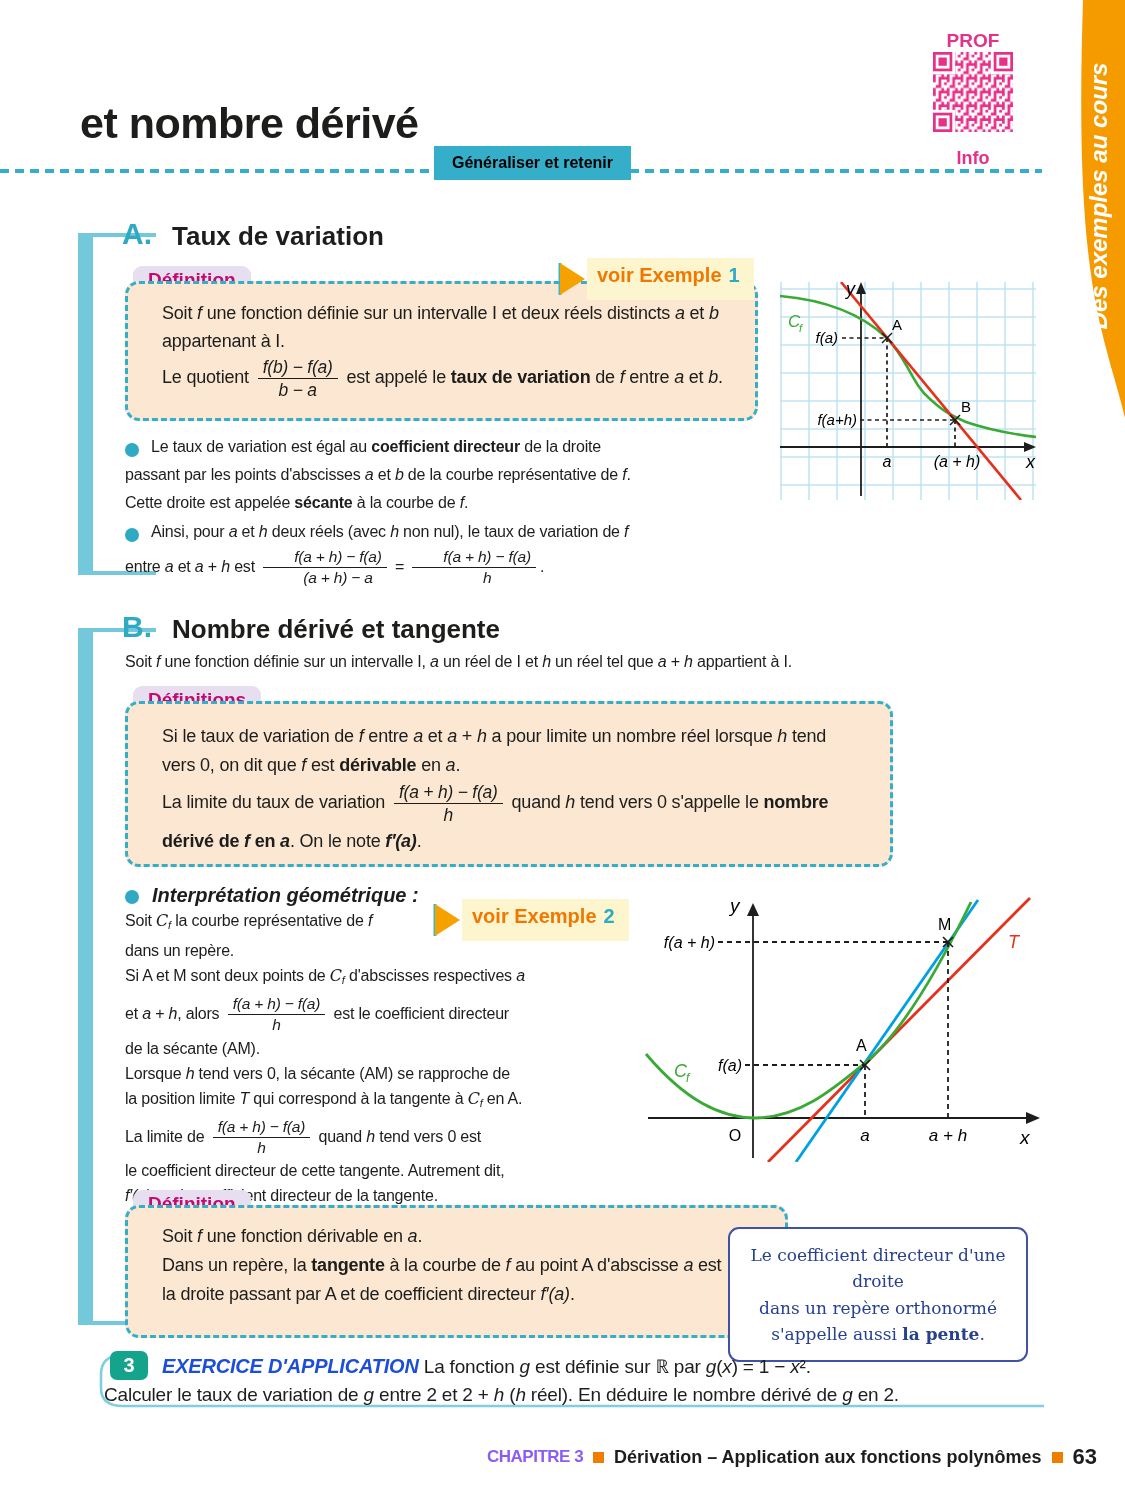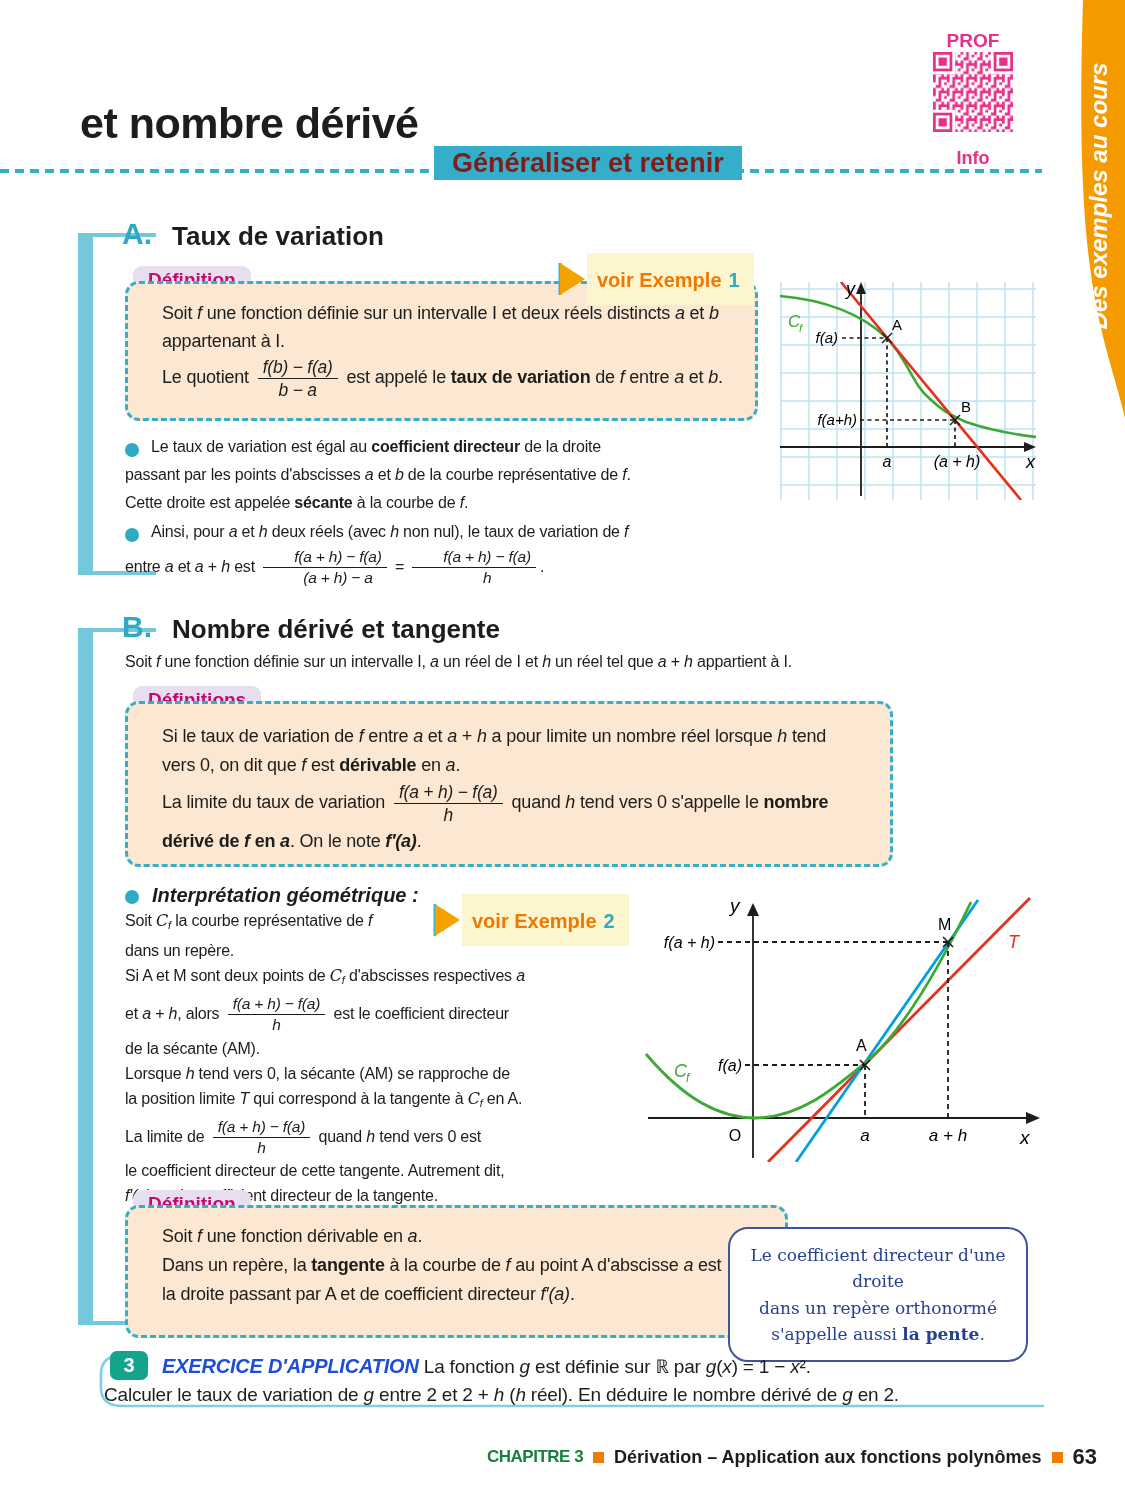--- a/index.html
+++ b/index.html
@@ -15,47 +15,47 @@
   .frac{display:inline-block;vertical-align:middle;text-align:center;font-style:italic;
         line-height:1.15;margin:2px 4px;font-size:0.97em;}
   .frac .num{display:block;padding:0 5px 1px 5px;border-bottom:1.6px solid #1d1d1b;}
   .frac .den{display:block;padding-top:1px;}
   
   .page-title{left:80px;top:70px;font-size:43px;font-weight:700;letter-spacing:-0.5px;}
   .qr-label{left:933px;width:80px;text-align:center;color:#E6318A;font-weight:700;}
   .dash-line{left:0;top:169px;width:1042px;height:3.5px;
              background:repeating-linear-gradient(90deg,#35AEC9 0 9px,transparent 9px 15px);}
   .banner{left:434px;top:146px;height:34px;line-height:34px;padding:0 18px;background:#35AEC9;
-          color:#7f1d1d;font-weight:700;font-size:27px;}
+          color:#000000;font-weight:700;font-size:16px;}
   
   .bracket{position:absolute;width:80px;border-left:15px solid #74C8DC;}
   .bracket::before,.bracket::after{content:"";position:absolute;left:-15px;width:78px;height:4px;background:#74C8DC;}
   .bracket::before{top:0;}
   .bracket::after{bottom:0;}
   .sec-letter{font-size:30px;font-weight:700;color:#2EAAC4;}
   .sec-title{font-size:26px;font-weight:700;color:#1d1d1b;}
   .defbox{background:#FBE7D2;border:3px dashed #35AEC9;border-radius:14px;}
   .deflabel{background:#E7DEF0;color:#C40A6E;font-weight:700;font-size:19px;
             padding:3px 15px 5px 15px;border-radius:9px 9px 0 0;}
   .boxtext{font-size:18px;line-height:28px;letter-spacing:-0.2px;margin-left:16px;}
   .para{font-size:16px;line-height:28px;letter-spacing:-0.2px;}
   .bullet{position:absolute;width:14px;height:14px;border-radius:50%;background:#2EAAC4;}
   .voir{position:absolute;display:flex;align-items:center;height:34px;}
-  .voir .lbl{background:#FCF5CE;height:42px;line-height:34px;padding:10px 14px 0 10px;
+  .voir .lbl{background:#FCF5CE;height:42px;line-height:34px;padding:0 14px 0 10px;
              font-weight:700;font-size:20px;color:#F07800;white-space:nowrap;}
   .voir .n{color:#2EAAC4;margin-left:7px;}
-  .note{border:2.5px solid #4053A3;border-radius:20px;background:#fff;color:#27418F;
+  .note{border:2.5px solid #4053A3;border-radius:11px;background:#fff;color:#27418F;
         font-family:"DejaVu Serif",serif;font-size:17px;line-height:1.55;text-align:center;
         padding:13px 8px;box-sizing:border-box;}
   .exnum{background:#14A38B;color:#fff;font-weight:700;font-size:20px;border-radius:7px;
          width:38px;height:29px;display:flex;align-items:center;justify-content:center;}
   .extitle{color:#1d4ed8;font-weight:700;font-style:italic;font-size:20px;letter-spacing:-0.2px;}
   .exline{font-size:19px;letter-spacing:-0.2px;}
   .footer{left:0;right:28px;top:1444px;display:flex;align-items:center;justify-content:flex-end;gap:10px;}
-  .f-chap{color:#15803d;font-weight:700;font-size:17px;letter-spacing:-0.5px;}
+  .f-chap{color:#8b5cf6;font-weight:700;font-size:17px;letter-spacing:-0.5px;}
   .f-sq{width:11px;height:11px;background:#EE7D00;}
   .f-txt{font-size:18px;font-weight:bold;}
   .f-page{font-size:22px;font-weight:700;}
   svg text{font-family:"Liberation Sans",sans-serif;}
 </style>
 </head>
 <body>
 
 <div class="page">
 

